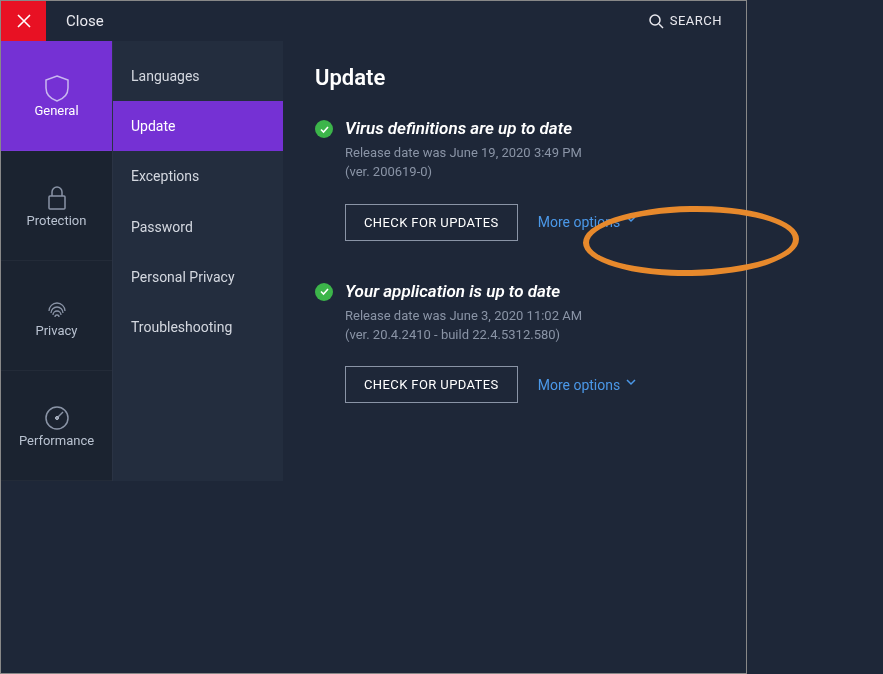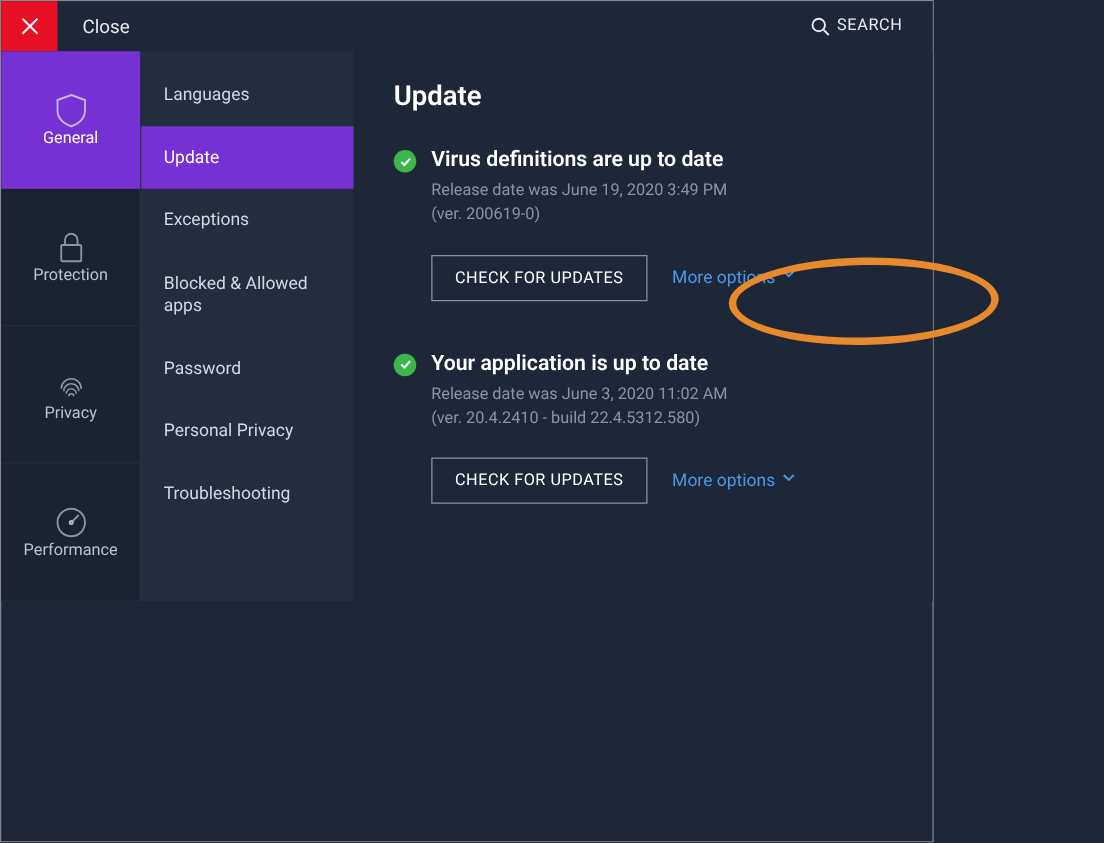--- a/index.html
+++ b/index.html
@@ -110,20 +110,21 @@
     .page-title {
       font-size: 22px;
       font-weight: 600;
       margin-bottom: 28px;
     }
     .status-row {
       display: flex;
       align-items: flex-end;
       gap: 12px;
       margin-bottom: 6px;
+      font-style: italic;
     }
     .status-icon {
       width: 18px;
       height: 18px;
       border-radius: 50%;
       background: #3cb54a;
       display: flex;
       align-items: center;
       justify-content: center;
       flex-shrink: 0;
@@ -237,21 +238,20 @@
             <circle cx="15" cy="15" r="1.5" fill="#8a94a6"></circle>
           </svg>
       <span>Performance</span>
     </div>
   </div>
 
   <div class="subcol">
     <div class="sub-item">Languages</div>
     <div class="sub-item active">Update</div>
     <div class="sub-item">Exceptions</div>
-    <div class="sub-item">Blocked &amp; Allowed apps</div>
     <div class="sub-item">Password</div>
     <div class="sub-item">Personal Privacy</div>
     <div class="sub-item">Troubleshooting</div>
   </div>
 
   <div class="content">
     <div class="page-title">Update</div>
 
     <div>
       <div class="status-row">

